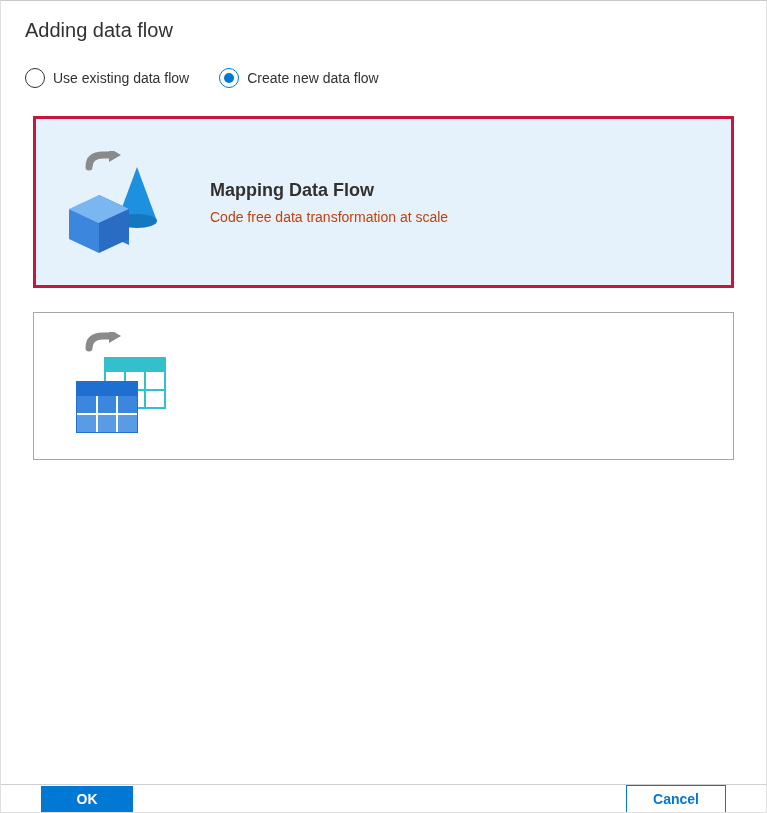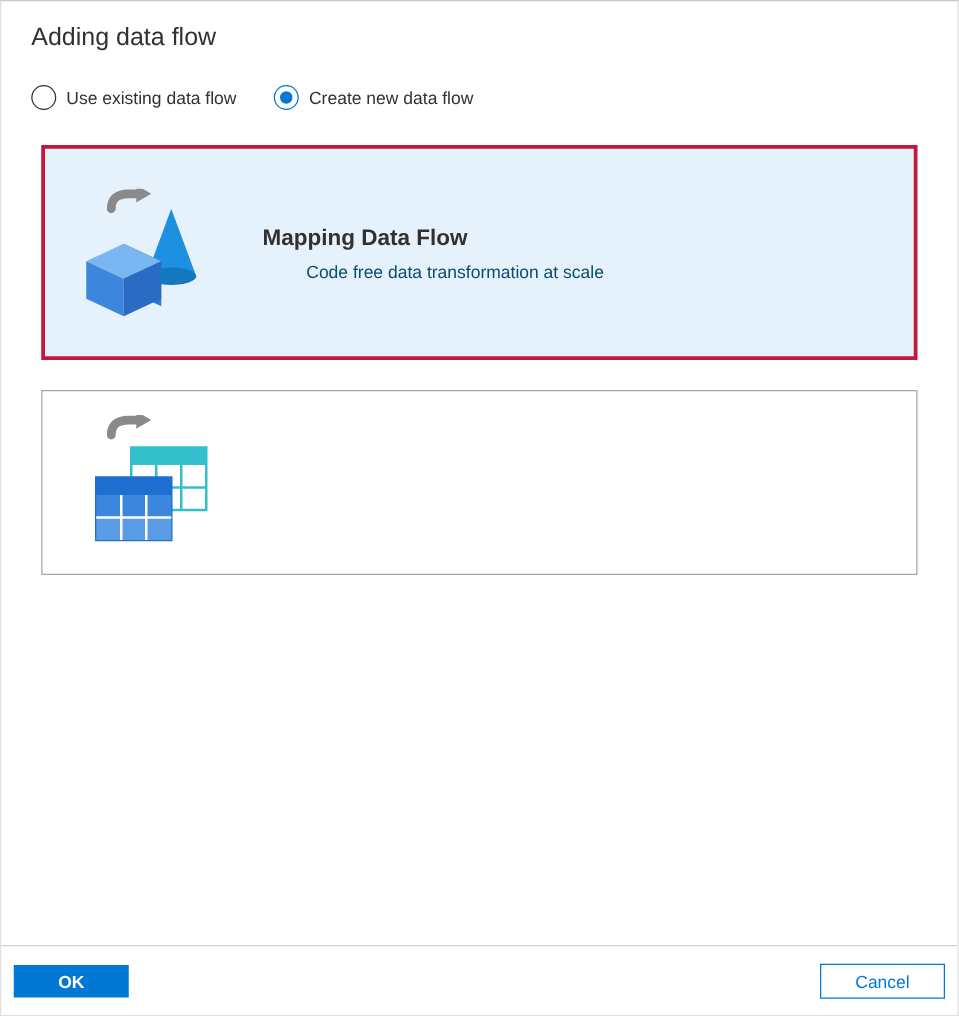--- a/index.html
+++ b/index.html
@@ -85,53 +85,52 @@
       margin-left: 30px;
     }
     .card-title {
       font-size: 18px;
       font-weight: 600;
       color: #323130;
       margin-bottom: 8px;
     }
     .card-desc {
       font-size: 14px;
-      color: #0c4a6e;
-      margin-left: 35px;
+      color: #c2410c;
     }
     .footer {
       position: absolute;
       bottom: 0;
       left: 0;
       right: 0;
-      height: 56px;
+      height: 28px;
       border-top: 1px solid #d0d0d0;
       display: flex;
       align-items: center;
       justify-content: space-between;
-      padding: 0 10px;
+      padding: 0 40px;
     }
     .btn-primary {
       background: #0078d4;
       color: #ffffff;
       border: none;
       height: 26px;
       min-width: 92px;
       font-size: 14px;
       font-weight: 600;
       cursor: pointer;
     }
     .btn-secondary {
       background: #ffffff;
       color: #0078d4;
       border: 1px solid #0078d4;
       height: 28px;
       min-width: 100px;
       font-size: 14px;
-      font-weight: 400;
+      font-weight: 700;
       cursor: pointer;
     }
   </style>
 </head>
 <body>
 
 <div class="dialog-content">
   <h1 class="dialog-title">Adding data flow</h1>
 
   <div class="radio-row">

